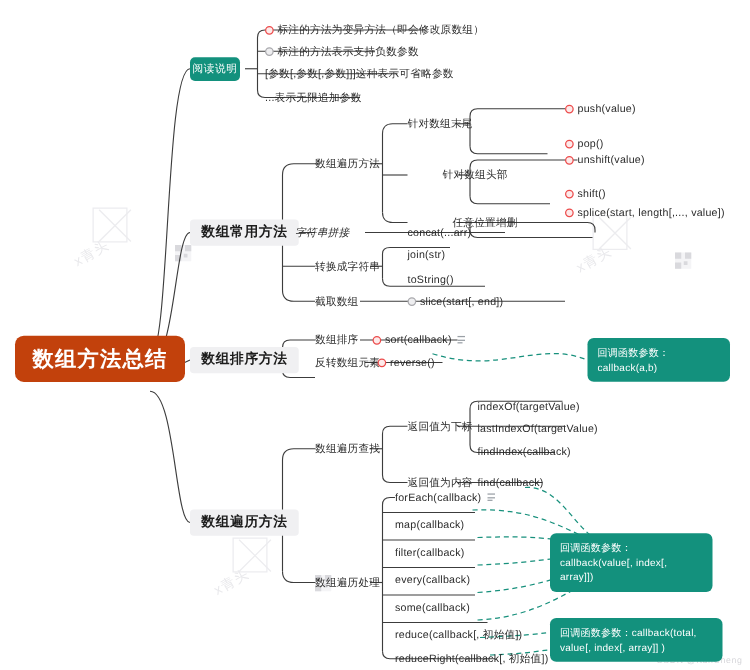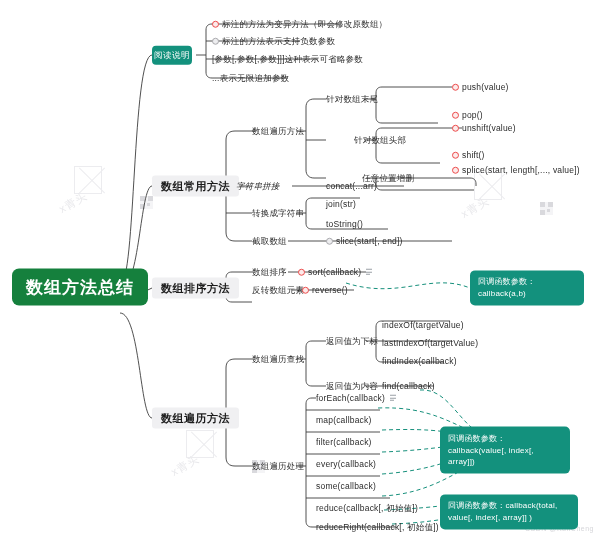--- a/index.html
+++ b/index.html
@@ -57,21 +57,21 @@
 
   
   .node{
     position:absolute;
     white-space:nowrap;
     line-height:1;
     box-sizing:border-box;
   }
   
   .root-node{
-    background:#15803d;
+    background:#c2410c;
     color:#ffffff;
     font-size:17px;
     font-weight:bold;
     border-radius:7px;
     padding:10px 14px;
     letter-spacing:1px;
   }
   
   .lvl1{
     background:#f0f0f2;

